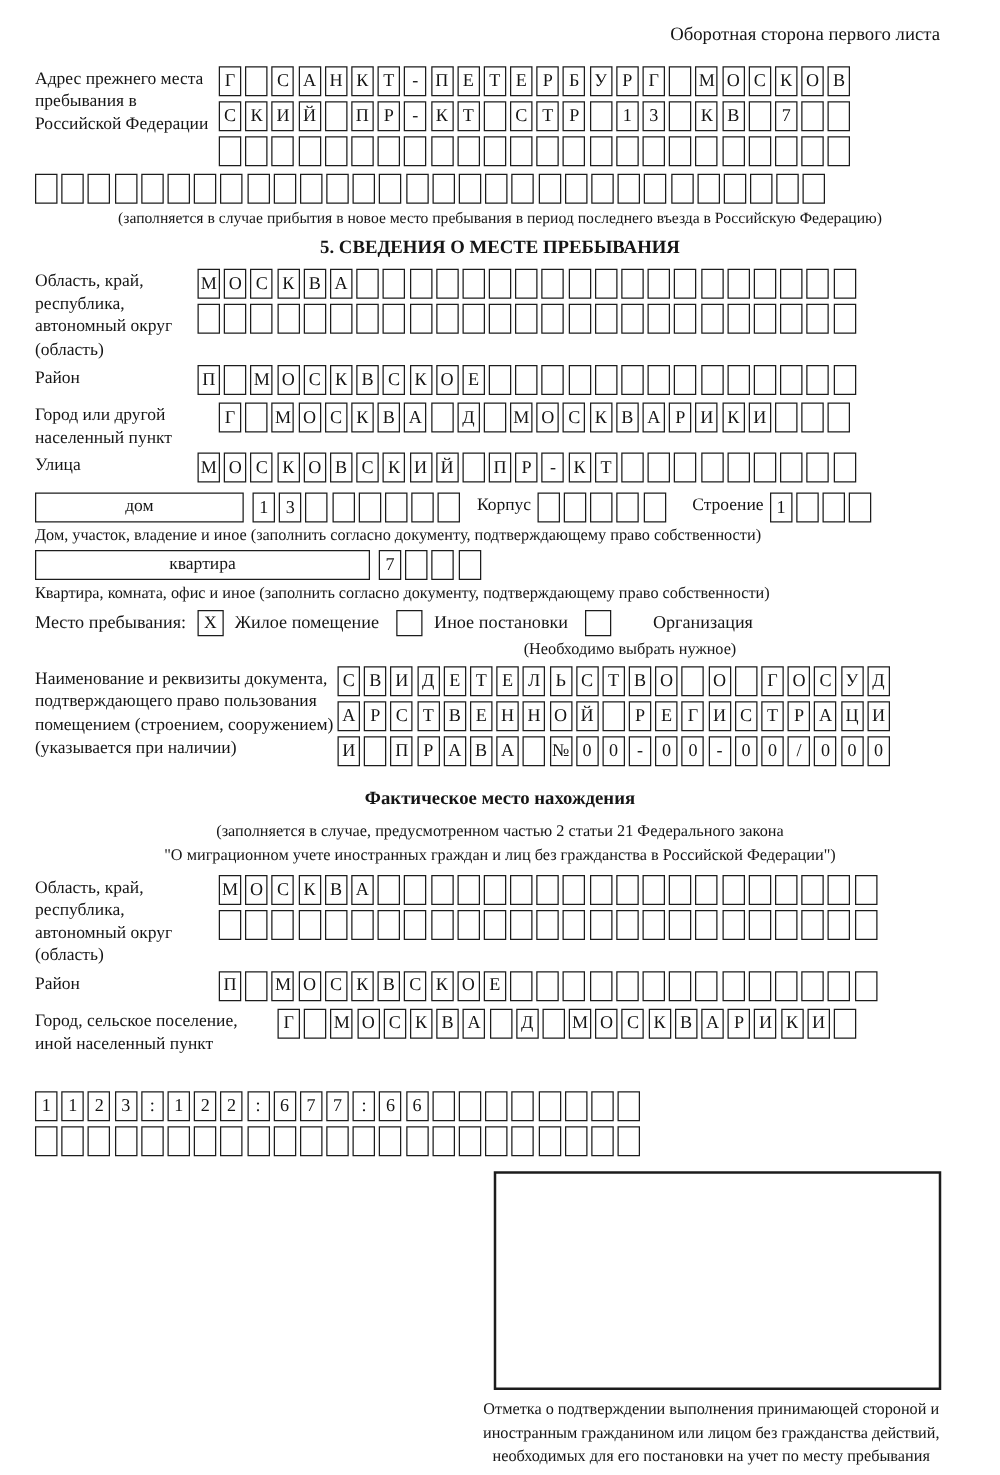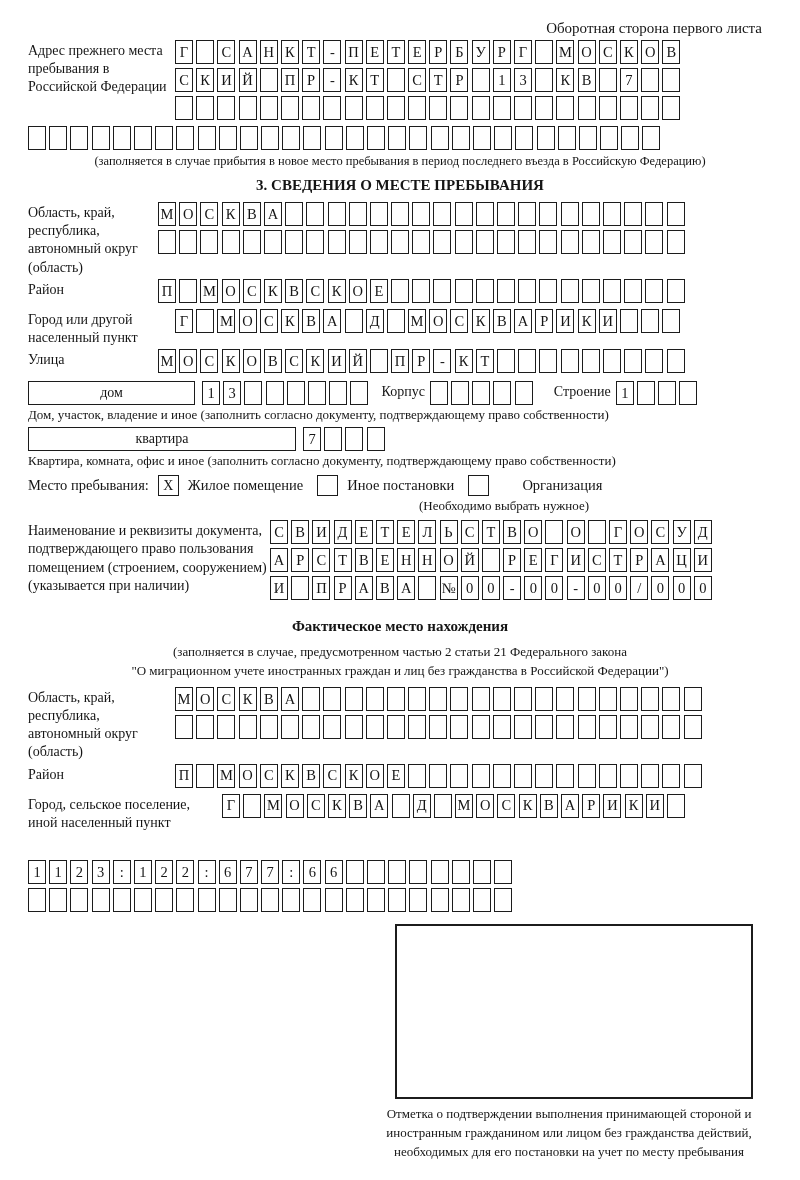--- a/index.html
+++ b/index.html
@@ -1,20 +1,20 @@
 <!DOCTYPE html>
 <html lang="ru"><head>
 <meta charset="utf-8">
 <style>
   html,body{margin:0;padding:0;background:#ffffff;}
   body{width:800px;height:1180px;overflow:hidden;color:#151515;
        font-family:"Liberation Serif","DejaVu Serif",serif;}
   .page{padding:0 28px;box-sizing:border-box;position:relative;}
 
-  .top-title{padding-top:20px;text-align:right;font-size:15px;margin-right:10px;}
+  .top-title{padding-top:20px;text-align:right;font-size:15px;margin-right:20px;}
 
   
   .cellrow{display:flex;margin-bottom:4px;align-items:center;}
   .cell{flex:none;width:18px;height:24px;box-sizing:border-box;
         border:1.6px solid #1c1c1c;margin-right:3.2px;
         display:inline-flex;align-items:center;justify-content:center;
         font-size:14.5px;line-height:1;}
   .rowgroup{display:flex;align-items:flex-start;margin-bottom:2px;}
   .labelcol{flex:none;font-size:14px;line-height:1.3;padding-top:2px;}
   .w147{width:147px;} .w130{width:130px;} .w194{width:194px;} .w150{width:150px;} .w242{width:242px;}
@@ -43,21 +43,21 @@
   .stamp-caption{width:372px;margin-left:355px;text-align:center;
                  font-size:13px;line-height:1.45;margin-top:6px;}
 </style>
 </head>
 <body>
 
 <div class="page">
 
   <div class="top-title">Оборотная сторона первого листа</div>
 
-  <div class="rowgroup" style="margin-top:3px;">
+  <div class="rowgroup" style="margin-top:16px;">
     <div class="labelcol w147">Адрес прежнего места пребывания в Российской Федерации</div>
     <div class="cellscol">
       <div class="cellrow">
           <span class="cell">Г</span>
           <span class="cell"></span>
           <span class="cell">С</span>
           <span class="cell">А</span>
           <span class="cell">Н</span>
           <span class="cell">К</span>
           <span class="cell">Т</span>
@@ -160,21 +160,21 @@
       <span class="cell"></span>
       <span class="cell"></span>
       <span class="cell"></span>
       <span class="cell"></span>
       <span class="cell"></span>
       <span class="cell"></span>
       <span class="cell"></span>
     </div>
   <div class="center-note">(заполняется в случае прибытия в новое место пребывания в период последнего въезда в Российскую Федерацию)</div>
 
-  <div class="section-header">3. СВЕДЕНИЯ О МЕСТЕ ПРЕБЫВАНИЯ</div>
+  <div class="section-header">5. СВЕДЕНИЯ О МЕСТЕ ПРЕБЫВАНИЯ</div>
 
   <div class="rowgroup">
     <div class="labelcol w130">Область, край, республика, автономный округ (область)</div>
     <div class="cellscol">
       <div class="cellrow">
           <span class="cell">М</span>
           <span class="cell">О</span>
           <span class="cell">С</span>
           <span class="cell">К</span>
           <span class="cell">В</span>

